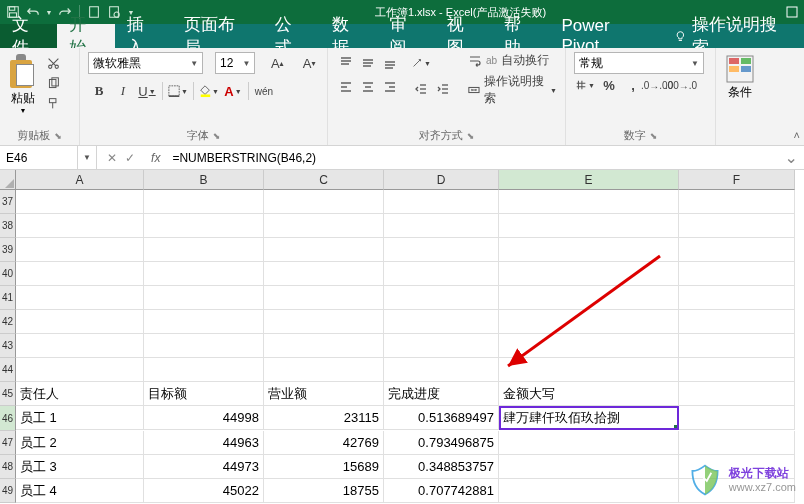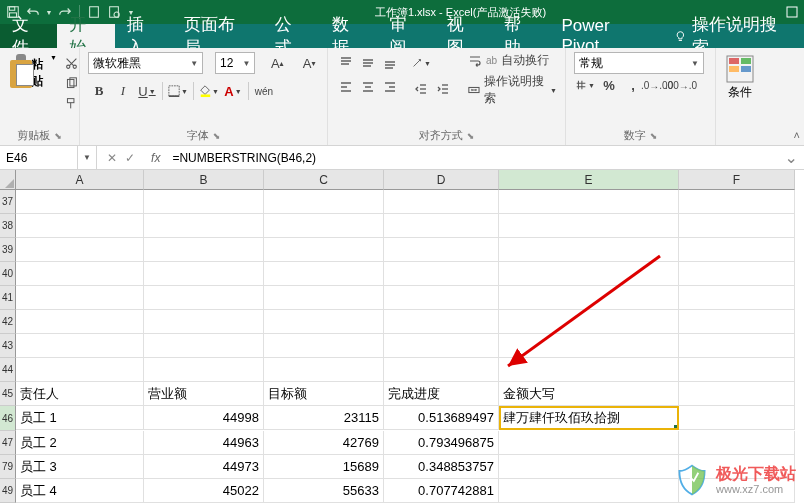--- a/index.html
+++ b/index.html
@@ -19,21 +19,21 @@
 .rtab.active { background: #f3f3f3; color: #217346; }
 .rtab-bulb { display: flex; align-items: center; gap: 5px; padding: 0 12px; cursor: pointer; }
 .rtab-bulb svg { width: 13px; height: 13px; }
 
 .ribbon { background: #f3f3f3; border-bottom: 1px solid #d4d4d4; height: 98px; display: flex; position: relative; }
 .rgroup { border-right: 1px solid #e0e0e0; padding: 4px 8px 2px 8px; display: flex; flex-direction: column; justify-content: space-between; }
 .rgroup-body { display: flex; align-items: flex-start; gap: 6px; flex: 1; }
 .rgroup-label { text-align: left; font-size: 11px; color: #666; padding-top: 2px; display: flex; align-items: center; justify-content: center; gap: 4px; }
 .corner-arrow { font-size: 9px; color: #888; cursor: pointer; }
 
-.paste-btn { display: flex; align-items: flex-start; cursor: pointer; padding-top: 2px; font-weight: bold; }
+.paste-btn { display: flex; flex-direction: column; align-items: center; cursor: pointer; padding-top: 2px; }
 .paste-icon-wrap { width: 30px; height: 34px; position: relative; }
 .paste-board { width: 22px; height: 28px; background: #d9a441; border-radius: 2px; position: absolute; bottom: 0; left: 2px; }
 .paste-paper { width: 18px; height: 22px; background: #fff; border: 1px solid #888; position: absolute; bottom: 2px; left: 8px; }
 .paste-clip { width: 10px; height: 6px; background: #888; border-radius: 3px 3px 0 0; position: absolute; top: 0; left: 8px; }
 .mini-col { display: flex; flex-direction: column; gap: 2px; padding-top: 2px; }
 .mini-icon { width: 18px; height: 18px; display: flex; align-items: center; justify-content: center; cursor: pointer; }
 .mini-icon svg { width: 13px; height: 13px; }
 
 .font-row1 { display: flex; align-items: center; gap: 12px; }
 .font-row2 { display: flex; align-items: center; gap: 2px; margin-top: 6px; }
@@ -71,29 +71,29 @@
 .sheet-wrap { position: relative; height: 334px; overflow: hidden; }
 .grid { display: grid; grid-template-columns: 16px 128px 120px 120px 115px 180px 116px; }
 .col-head { background: #e6e6e6; border-right: 1px solid #ccc; border-bottom: 1px solid #999; height: 20px; font-size: 12px; display: flex; align-items: center; justify-content: center; color: #333; cursor: pointer; }
 .col-head.active { background: #d2e8d2; }
 .corner-head { background: #e6e6e6; border-right: 1px solid #999; border-bottom: 1px solid #999; height: 20px; cursor: pointer; position: relative; }
 .corner-head::after { content: ''; position: absolute; right: 1px; bottom: 1px; border-style: solid; border-width: 0 0 9px 9px; border-color: transparent transparent #b0b0b0 transparent; }
 .row-head { background: #e6e6e6; border-right: 1px solid #999; border-bottom: 1px solid #ccc; font-size: 10px; display: flex; align-items: center; justify-content: center; color: #333; cursor: pointer; }
 .row-head.active { background: #d2e8d2; }
 .cell { border-right: 1px solid #e0e0e0; border-bottom: 1px solid #e0e0e0; font-size: 13px; padding: 2px 4px; display: flex; align-items: center; background: #fff; color: #000; overflow: hidden; white-space: nowrap; }
 .cell.num { justify-content: flex-end; }
-.cell.selected { border: 2px solid #eab308; padding: 0 2px; position: relative; }
+.cell.selected { border: 2px solid #6d28d9; padding: 0 2px; position: relative; }
 .cell.selected::after { content: ''; width: 6px; height: 6px; background: #217346; position: absolute; right: -3px; bottom: -3px; }
 
 .arrow-anno { position: absolute; pointer-events: none; }
 
 .watermark { position: absolute; right: 8px; bottom: 6px; display: flex; align-items: center; gap: 6px; opacity: 0.88; }
 .wm-icon { width: 36px; height: 36px; }
 .wm-text { display: flex; flex-direction: column; font-size: 12px; line-height: 1.2; }
-.wm-top { color: #ef4444; font-size: 16px; font-weight: bold; }
+.wm-top { color: #6d28d9; font-size: 12px; font-weight: bold; }
 .wm-bot { color: #888; font-size: 11px; }
 </style>
 </head>
 <body>
 
 <div class="titlebar">
   <div class="titlebar-left">
     <div class="tb-icon">
       <svg viewBox="0 0 16 16" fill="none" stroke="currentColor" stroke-width="1.2">
           <rect x="2" y="2" width="12" height="12"></rect>
@@ -464,50 +464,50 @@
       <div class="cell" style="height:24px"></div>
       <div class="row-head" style="height:24px">44</div>
       <div class="cell" style="height:24px"></div>
       <div class="cell" style="height:24px"></div>
       <div class="cell" style="height:24px"></div>
       <div class="cell" style="height:24px"></div>
       <div class="cell" style="height:24px"></div>
       <div class="cell" style="height:24px"></div>
       <div class="row-head" style="height:24px">45</div>
       <div class="cell" style="height:24px">责任人</div>
+      <div class="cell" style="height:24px">目标额</div>
       <div class="cell" style="height:24px">营业额</div>
-      <div class="cell" style="height:24px">目标额</div>
       <div class="cell" style="height:24px">完成进度</div>
       <div class="cell" style="height:24px">金额大写</div>
       <div class="cell" style="height:24px"></div>
       <div class="row-head active" style="height:25px">46</div>
       <div class="cell" style="height:24px">员工 1</div>
       <div class="cell num" style="height:24px">44998</div>
       <div class="cell num" style="height:24px">23115</div>
       <div class="cell num" style="height:24px">0.513689497</div>
       <div class="cell selected" style="height:24px">肆万肆仟玖佰玖拾捌</div>
       <div class="cell" style="height:24px"></div>
       <div class="row-head" style="height:24px">47</div>
       <div class="cell" style="height:24px">员工 2</div>
       <div class="cell num" style="height:24px">44963</div>
       <div class="cell num" style="height:24px">42769</div>
       <div class="cell num" style="height:24px">0.793496875</div>
       <div class="cell" style="height:24px"></div>
       <div class="cell" style="height:24px"></div>
-      <div class="row-head" style="height:24px">79</div>
+      <div class="row-head" style="height:24px">48</div>
       <div class="cell" style="height:24px">员工 3</div>
       <div class="cell num" style="height:24px">44973</div>
       <div class="cell num" style="height:24px">15689</div>
       <div class="cell num" style="height:24px">0.348853757</div>
       <div class="cell" style="height:24px"></div>
       <div class="cell" style="height:24px"></div>
       <div class="row-head" style="height:24px">49</div>
       <div class="cell" style="height:24px">员工 4</div>
       <div class="cell num" style="height:24px">45022</div>
-      <div class="cell num" style="height:24px">55633</div>
+      <div class="cell num" style="height:24px">18755</div>
       <div class="cell num" style="height:24px">0.707742881</div>
       <div class="cell" style="height:24px"></div>
       <div class="cell" style="height:24px"></div>
     </div>
 
   <svg class="arrow-anno" style="left:490px;top:80px" width="180" height="130">
     <defs>
         <marker id="ah" markerWidth="8" markerHeight="8" refX="6" refY="3" orient="auto">
           <path d="M0 0 6 3 0 6z" fill="#d00"></path>
         </marker>

